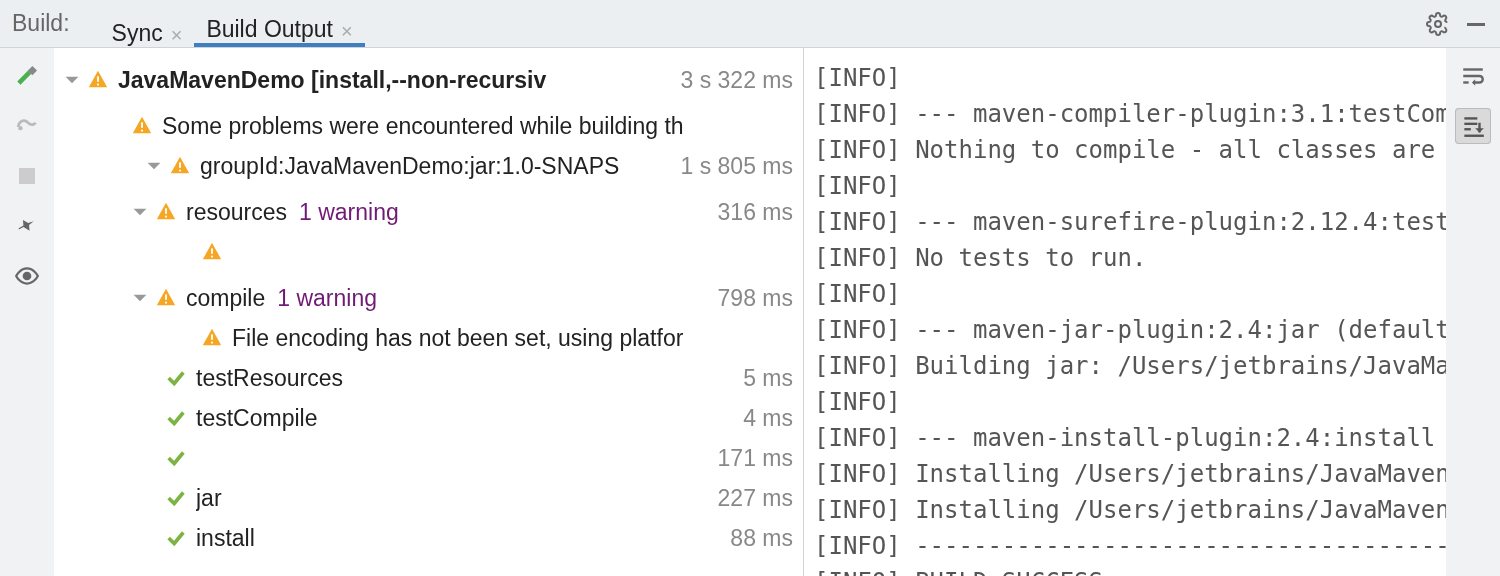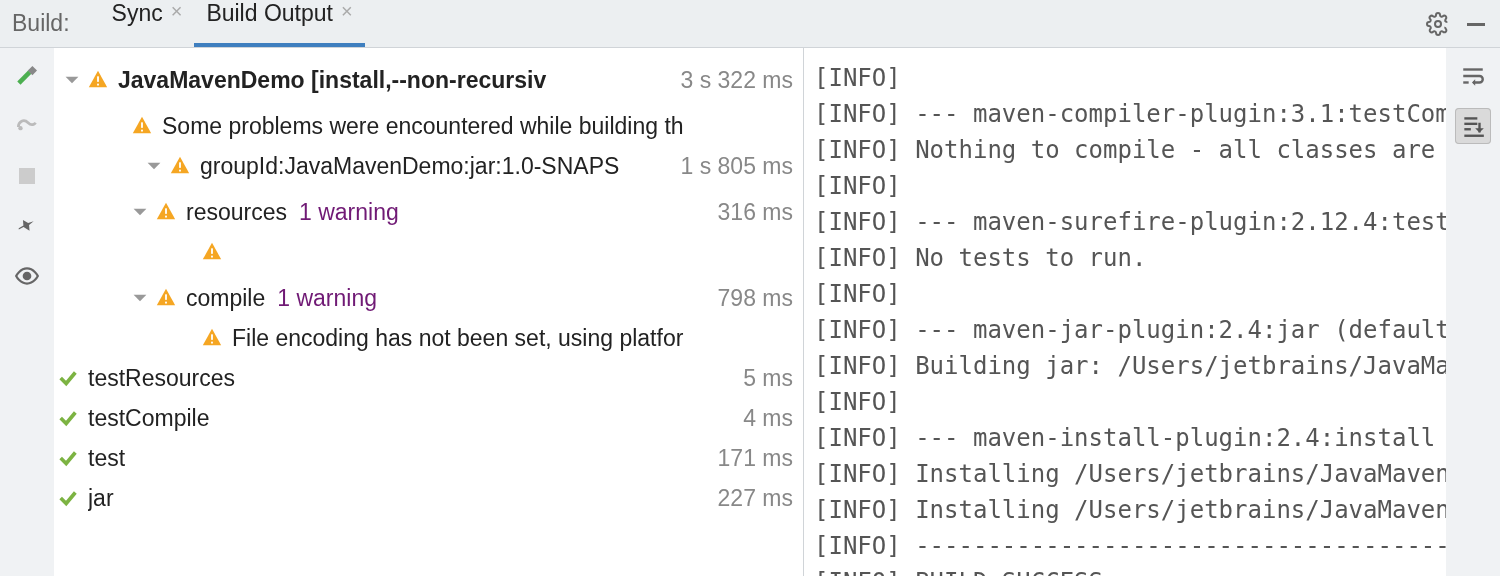--- a/index.html
+++ b/index.html
@@ -21,21 +21,21 @@
       align-items: center;
       padding: 0 12px;
       position: relative;
     }
     .header-label {
       color: #666;
       margin-right: 30px;
     }
     .tab {
       display: flex;
-      align-items: flex-start;
+      align-items: flex-end;
       height: 100%;
       padding: 0 12px;
       cursor: pointer;
       color: #222;
       position: relative;
     }
     .tab.active {
       border-bottom: 4px solid #3f7fbf;
     }
     .tab-close {
@@ -86,21 +86,21 @@
       display: flex;
       align-items: center;
       height: 40px;
       white-space: nowrap;
       position: relative;
       cursor: pointer;
     }
     .indent0 { padding-left: 6px; }
     .indent1 { padding-left: 40px; margin-left: 48px; }
     .indent2 { padding-left: 74px; margin-top: 6px; }
-    .indent3 { }
+    .indent3 { padding-left: 108px; }
     .indent4 { padding-left: 144px; }
     .chevron {
       width: 24px; height: 24px;
       display: inline-flex; align-items:center; justify-content:center;
       color: #888;
     }
     .icon-slot { width: 28px; display:inline-flex; align-items:center; justify-content:center; margin-right: 6px;}
     .row-text { color: #222; }
     .row-text.bold { font-weight: 700; }
     .row-note { color: #701a75; margin-left: 12px; }
@@ -331,35 +331,43 @@
         <span class="row-text">testCompile</span>
       </div>
       <span class="row-time">4 ms</span>
     </div>
     <div class="tree-row indent3">
       <span class="icon-slot">
         <svg class="check" viewBox="0 0 24 24" fill="none" stroke="#7cb342" stroke-width="4">
             <path d="M4 12 L10 18 L20 6"></path>
           </svg>
       </span>
-      <div class="row-clip">
-        <span class="row-text">test</span>
-      </div>
       <span class="row-time">171 ms</span>
     </div>
     <div class="tree-row indent3">
       <span class="icon-slot">
         <svg class="check" viewBox="0 0 24 24" fill="none" stroke="#7cb342" stroke-width="4">
             <path d="M4 12 L10 18 L20 6"></path>
           </svg>
       </span>
       <div class="row-clip">
         <span class="row-text">jar</span>
       </div>
       <span class="row-time">227 ms</span>
+    </div>
+    <div class="tree-row indent3">
+      <span class="icon-slot">
+        <svg class="check" viewBox="0 0 24 24" fill="none" stroke="#7cb342" stroke-width="4">
+            <path d="M4 12 L10 18 L20 6"></path>
+          </svg>
+      </span>
+      <div class="row-clip">
+        <span class="row-text">install</span>
+      </div>
+      <span class="row-time">88 ms</span>
     </div>
   </div>
 
   <div class="console-panel">
     <div class="console-line">[INFO]</div>
     <div class="console-line">[INFO] --- maven-compiler-plugin:3.1:testComp</div>
     <div class="console-line">[INFO] Nothing to compile - all classes are up</div>
     <div class="console-line">[INFO]</div>
     <div class="console-line">[INFO] --- maven-surefire-plugin:2.12.4:test </div>
     <div class="console-line">[INFO] No tests to run.</div>

